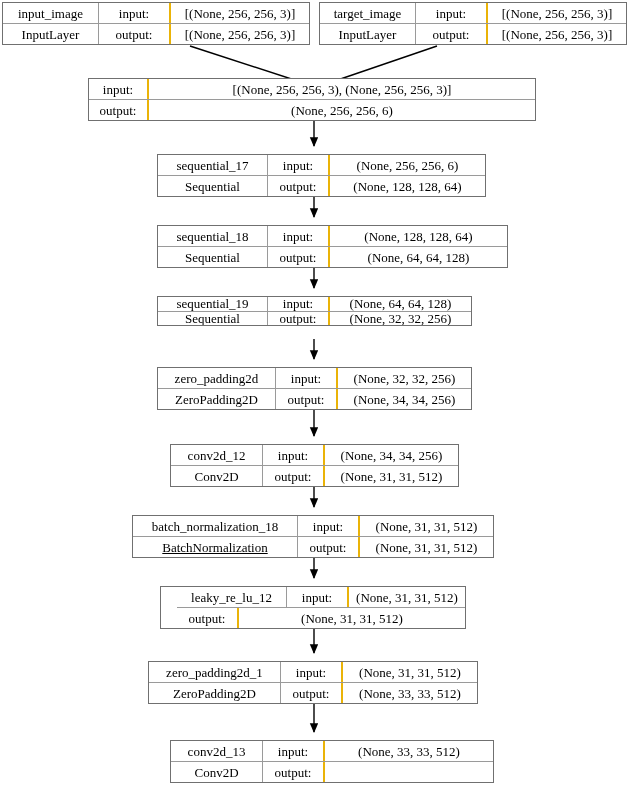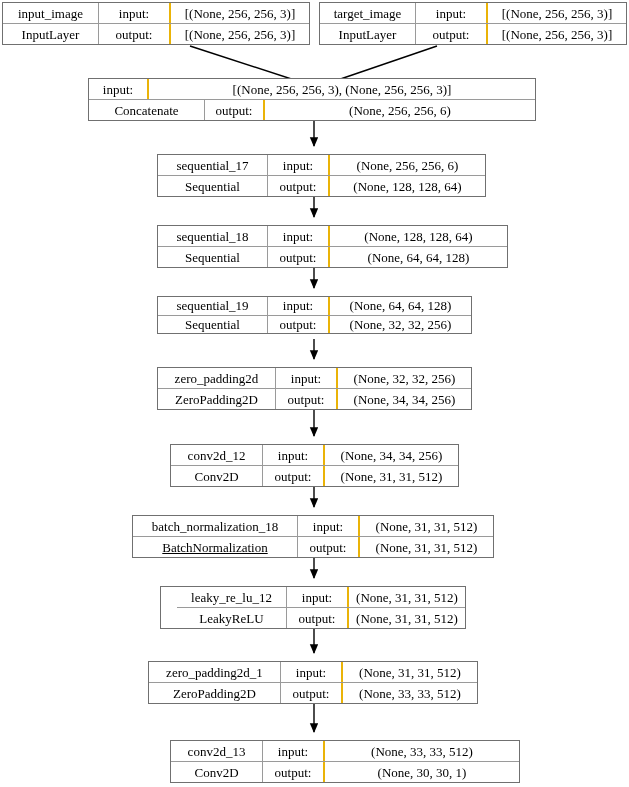--- a/index.html
+++ b/index.html
@@ -114,21 +114,20 @@
           <div class="cell io" style="width: 72px; flex: 0 0 72px;">output:</div>
           <div class="cell shape" style="flex: 1 1 auto;">[(None, 256, 256, 3)]</div>
         </div>
       </div>
       <div class="node" style="left: 88px; top: 78px; width: 448px; height: 43px;">
         <div class="node-row top">
           <div class="cell io" style="width: 60px; flex: 0 0 60px;">input:</div>
           <div class="cell shape" style="flex: 1 1 auto;">[(None, 256, 256, 3), (None, 256, 256, 3)]</div>
         </div>
         <div class="node-row bottom">
-          <div class="cell name" style="width: 116px; flex: 0 0 116px;">Concatenate</div>
           <div class="cell io" style="width: 60px; flex: 0 0 60px;">output:</div>
           <div class="cell shape" style="flex: 1 1 auto;">(None, 256, 256, 6)</div>
         </div>
       </div>
       <div class="node" style="left: 157px; top: 154px; width: 329px; height: 43px;">
         <div class="node-row top">
           <div class="cell name" style="width: 110px; flex: 0 0 110px;">sequential_17</div>
           <div class="cell io" style="width: 62px; flex: 0 0 62px;">input:</div>
           <div class="cell shape" style="flex: 1 1 auto;">(None, 256, 256, 6)</div>
         </div>
@@ -143,21 +142,21 @@
           <div class="cell name" style="width: 110px; flex: 0 0 110px;">sequential_18</div>
           <div class="cell io" style="width: 62px; flex: 0 0 62px;">input:</div>
           <div class="cell shape" style="flex: 1 1 auto;">(None, 128, 128, 64)</div>
         </div>
         <div class="node-row bottom">
           <div class="cell name" style="width: 110px; flex: 0 0 110px;">Sequential</div>
           <div class="cell io" style="width: 62px; flex: 0 0 62px;">output:</div>
           <div class="cell shape" style="flex: 1 1 auto;">(None, 64, 64, 128)</div>
         </div>
       </div>
-      <div class="node" style="left: 157px; top: 296px; width: 315px; height: 38px;">
+      <div class="node" style="left: 157px; top: 296px; width: 315px; height: 30px;">
         <div class="node-row top">
           <div class="cell name" style="width: 110px; flex: 0 0 110px;">sequential_19</div>
           <div class="cell io" style="width: 62px; flex: 0 0 62px;">input:</div>
           <div class="cell shape" style="flex: 1 1 auto;">(None, 64, 64, 128)</div>
         </div>
         <div class="node-row bottom">
           <div class="cell name" style="width: 110px; flex: 0 0 110px;">Sequential</div>
           <div class="cell io" style="width: 62px; flex: 0 0 62px;">output:</div>
           <div class="cell shape" style="flex: 1 1 auto;">(None, 32, 32, 256)</div>
         </div>
@@ -198,43 +197,41 @@
           <div class="cell shape" style="flex: 1 1 auto;">(None, 31, 31, 512)</div>
         </div>
       </div>
       <div class="node" style="left: 160px; top: 586px; width: 306px; height: 43px; padding-left: 16px;">
         <div class="node-row top">
           <div class="cell name" style="width: 110px; flex: 0 0 110px;">leaky_re_lu_12</div>
           <div class="cell io" style="width: 62px; flex: 0 0 62px;">input:</div>
           <div class="cell shape" style="flex: 1 1 auto;">(None, 31, 31, 512)</div>
         </div>
         <div class="node-row bottom">
-          <div class="cell name" style="width: 110px; flex: 0 0 110px;">LeakyReLU</div>
           <div class="cell io" style="width: 62px; flex: 0 0 62px;">output:</div>
           <div class="cell shape" style="flex: 1 1 auto;">(None, 31, 31, 512)</div>
         </div>
       </div>
       <div class="node" style="left: 148px; top: 661px; width: 330px; height: 43px;">
         <div class="node-row top">
           <div class="cell name" style="width: 132px; flex: 0 0 132px;">zero_padding2d_1</div>
           <div class="cell io" style="width: 62px; flex: 0 0 62px;">input:</div>
           <div class="cell shape" style="flex: 1 1 auto;">(None, 31, 31, 512)</div>
         </div>
         <div class="node-row bottom">
           <div class="cell name" style="width: 132px; flex: 0 0 132px;">ZeroPadding2D</div>
           <div class="cell io" style="width: 62px; flex: 0 0 62px;">output:</div>
           <div class="cell shape" style="flex: 1 1 auto;">(None, 33, 33, 512)</div>
         </div>
       </div>
-      <div class="node" style="left: 170px; top: 740px; width: 350px; height: 43px;">
+      <div class="node" style="left: 170px; top: 740px; width: 324px; height: 43px;">
         <div class="node-row top">
           <div class="cell name" style="width: 92px; flex: 0 0 92px;">conv2d_13</div>
           <div class="cell io" style="width: 62px; flex: 0 0 62px;">input:</div>
           <div class="cell shape" style="flex: 1 1 auto;">(None, 33, 33, 512)</div>
         </div>
         <div class="node-row bottom">
           <div class="cell name" style="width: 92px; flex: 0 0 92px;">Conv2D</div>
           <div class="cell io" style="width: 62px; flex: 0 0 62px;">output:</div>
-          <div class="cell shape" style="flex: 1 1 auto;">(None, 30, 30, 1)</div>
         </div>
       </div>
     </div>
 </div>
 
 </body></html>

